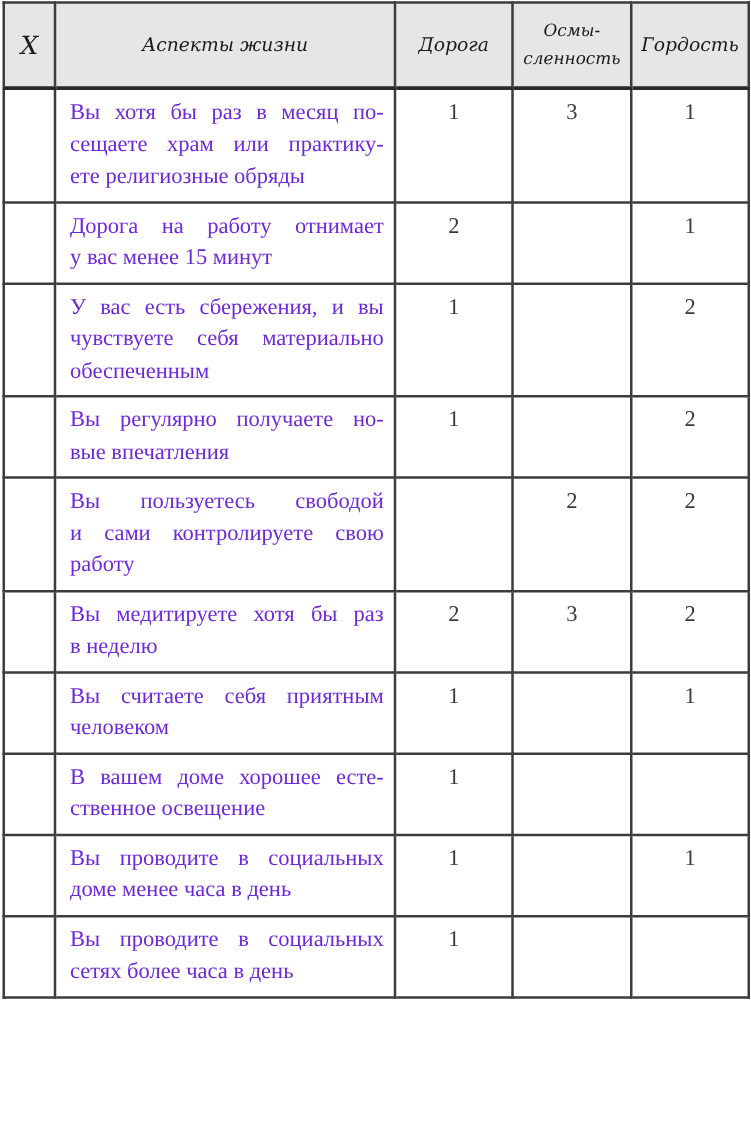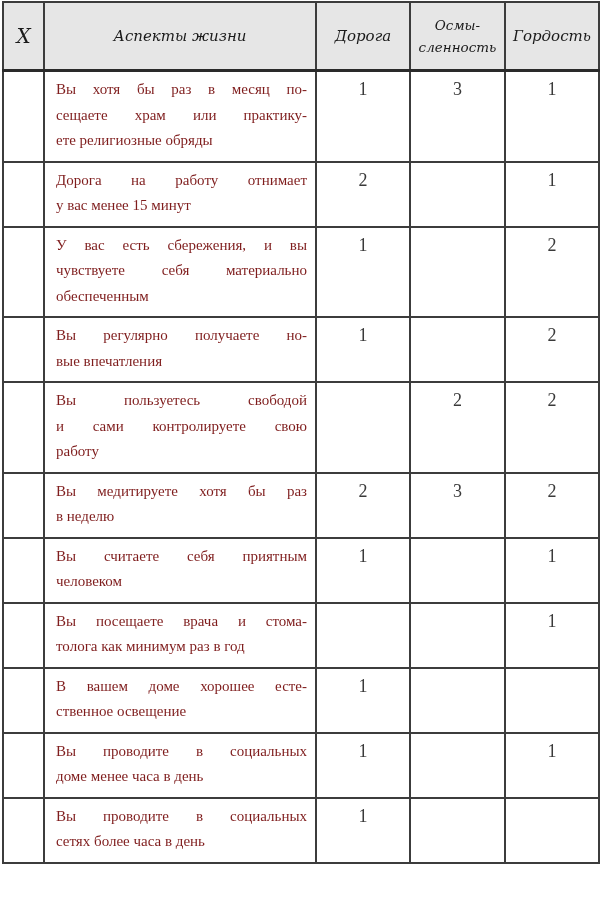--- a/index.html
+++ b/index.html
@@ -52,25 +52,25 @@
     }
     table.aspects thead th .hline {
       display: block;
     }
     table.aspects thead th.h-mean {
       font-size: 13.5px;
       line-height: 22px;
     }
 
     table.aspects tbody td.aspect {
-      font-size: 15px;
+      font-size: 18px;
       line-height: 25.5px;
       padding: 5px 8px 7px 11px;
       text-align: justify;
-      color: #7f1d1d;
+      color: #6d28d9;
     }
     table.aspects tbody td.aspect .ln {
       display: block;
       text-align: justify;
       text-align-last: justify;
       white-space: nowrap;
     }
     table.aspects tbody td.aspect .ln.last {
       text-align-last: left;
     }
@@ -196,30 +196,20 @@
       <td class="check"></td>
       <td class="aspect">
         <span class="ln">Вы считаете себя приятным</span>
         <span class="ln last">человеком</span>
       </td>
       <td class="num">1</td>
       <td class="num"></td>
       <td class="num">1</td>
     </tr>
 
-    <tr class="r9">
-      <td class="check"></td>
-      <td class="aspect">
-        <span class="ln">Вы посещаете врача и стома-</span>
-        <span class="ln last">толога как минимум раз в год</span>
-      </td>
-      <td class="num"></td>
-      <td class="num"></td>
-      <td class="num">1</td>
-    </tr>
 
     <tr class="r10">
       <td class="check"></td>
       <td class="aspect">
         <span class="ln">В вашем доме хорошее есте-</span>
         <span class="ln last">ственное освещение</span>
       </td>
       <td class="num">1</td>
       <td class="num"></td>
       <td class="num"></td>

